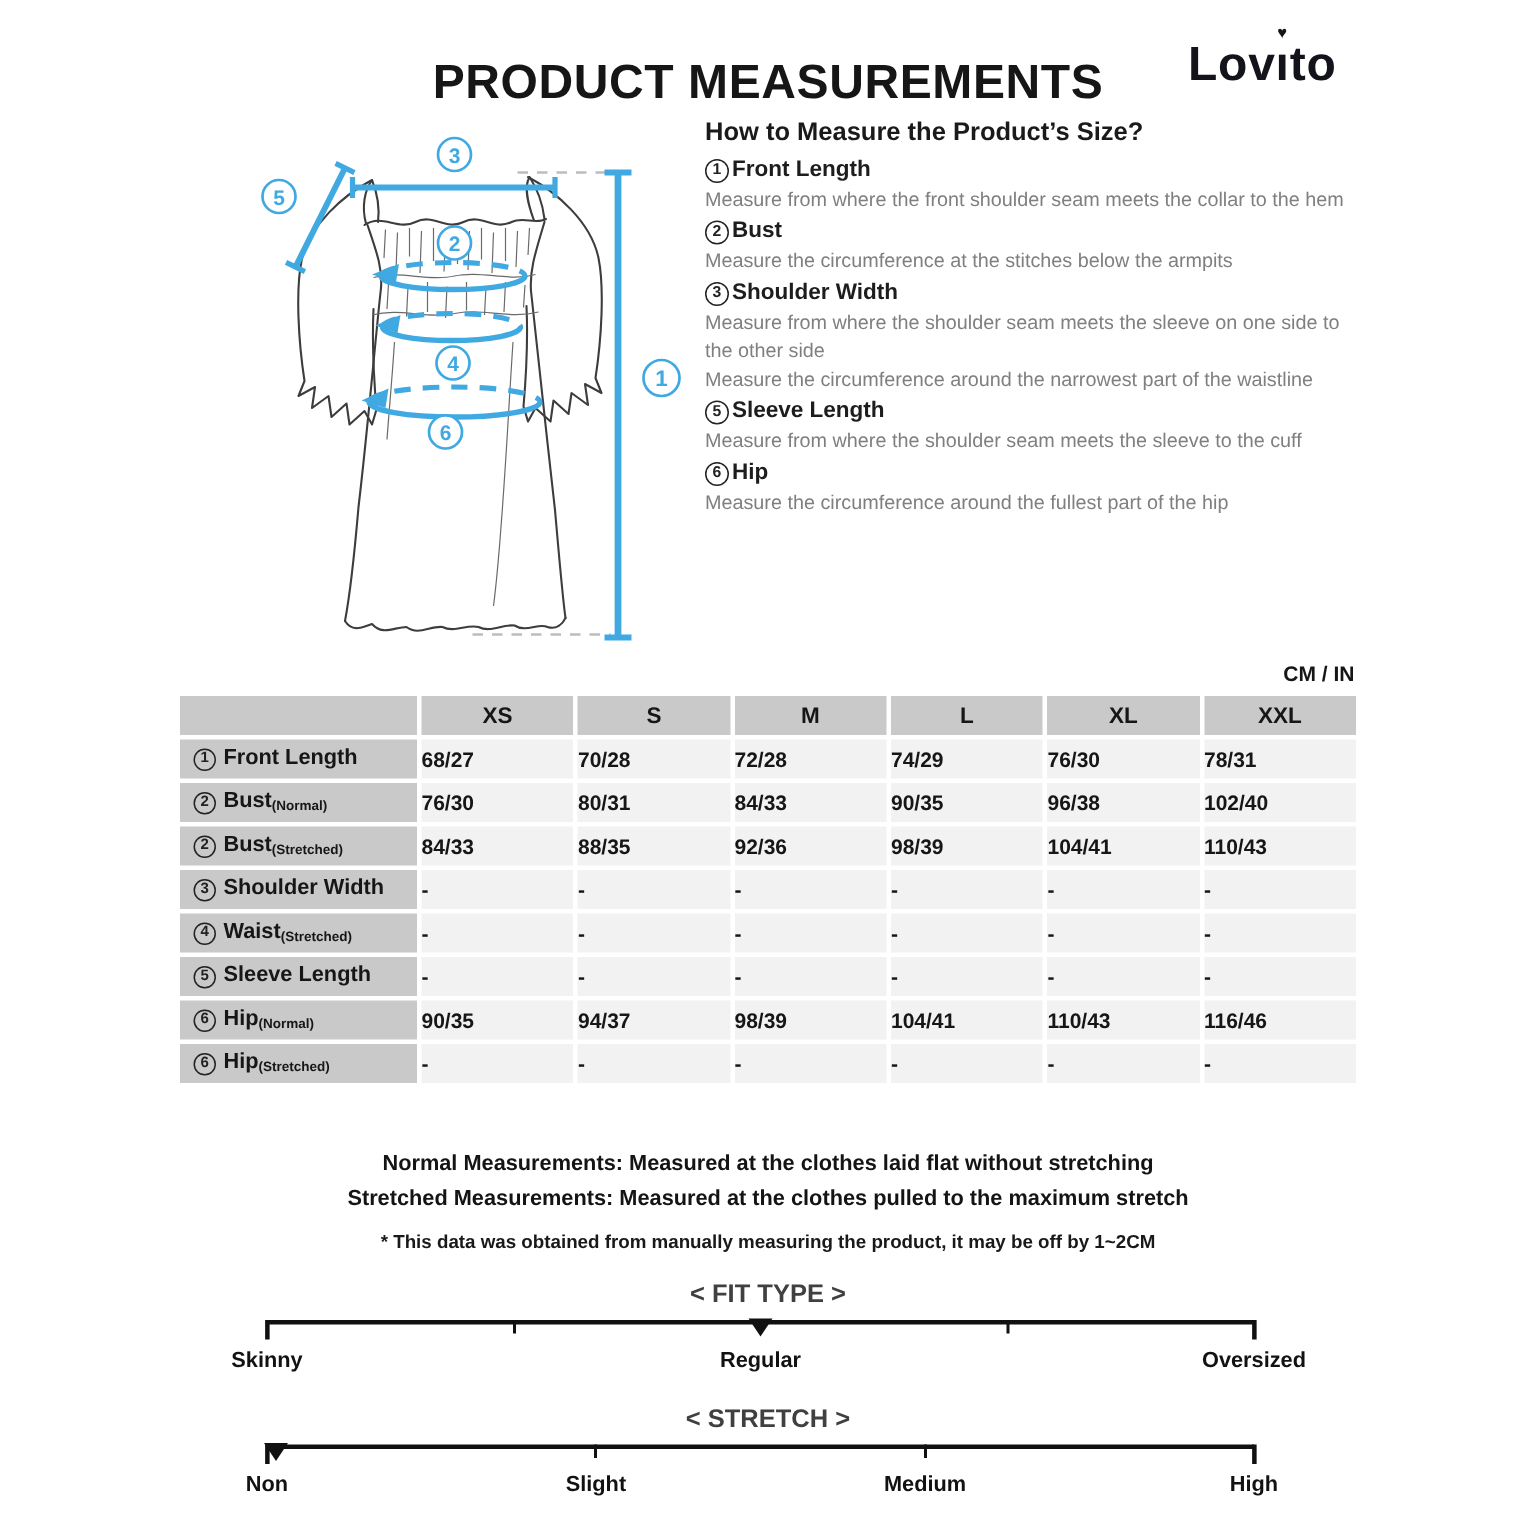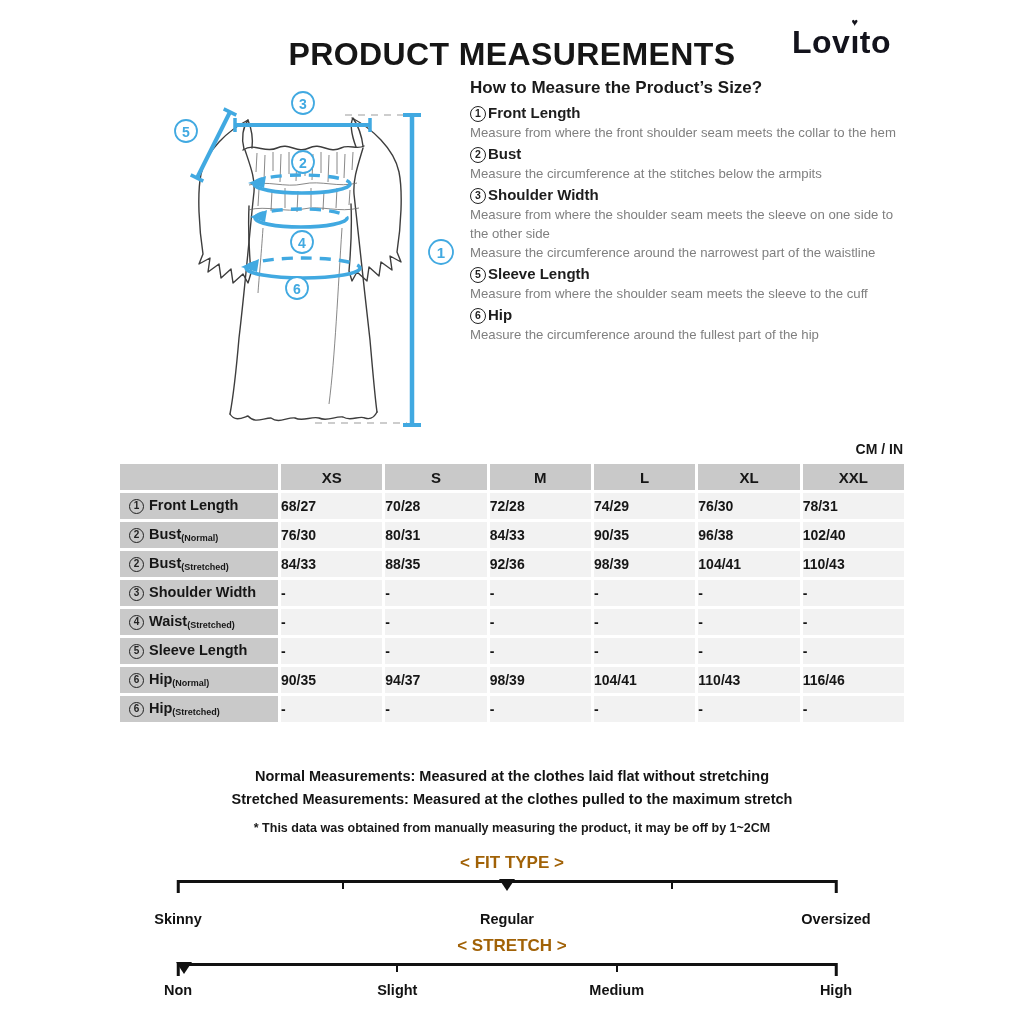--- a/index.html
+++ b/index.html
@@ -44,32 +44,32 @@
   .sub{font-size:9px;font-weight:700;position:relative;top:2px;letter-spacing:0;}
 
   
   .notes{position:absolute;left:0;right:0;top:765px;text-align:center;
          font-size:14.5px;font-weight:600;line-height:23px;color:#141414;}
   .disclaimer{position:absolute;left:0;right:0;top:821px;text-align:center;
          font-size:12.5px;font-weight:600;color:#191919;}
 
   
   .scale-heading{position:absolute;left:0;right:0;text-align:center;
-         font-size:17px;font-weight:800;color:#a16207;}
+         font-size:17px;font-weight:800;color:#404040;}
   .fit-heading{top:853px;} .stretch-heading{top:936px;}
   .scale{position:absolute;left:178px;width:658px;height:16px;}
   .fit-scale{top:880px;} .stretch-scale{top:963px;}
   .scale .bar{position:absolute;left:0;right:0;top:0;height:2.5px;background:#111;}
   .scale .tick{position:absolute;top:0;width:2px;height:9px;background:#111;transform:translateX(-50%);}
   .scale .tick.end{width:2.5px;height:13px;}
   .scale .marker{position:absolute;top:-1px;width:0;height:0;transform:translateX(-50%);
          border-left:8px solid transparent;border-right:8px solid transparent;
          border-top:12px solid #111;}
   .scale-labels{position:absolute;left:178px;width:658px;height:18px;}
-  .fit-labels{top:899px;margin-top:12px;} .stretch-labels{top:982px;}
+  .fit-labels{top:899px;} .stretch-labels{top:982px;}
   .scale-labels span{position:absolute;transform:translateX(-50%);white-space:nowrap;
          font-size:14.5px;font-weight:700;color:#121212;}
 </style>
 </head>
 <body>
 
 <div class="page">
 
   <div class="title">PRODUCT MEASUREMENTS</div>
 

